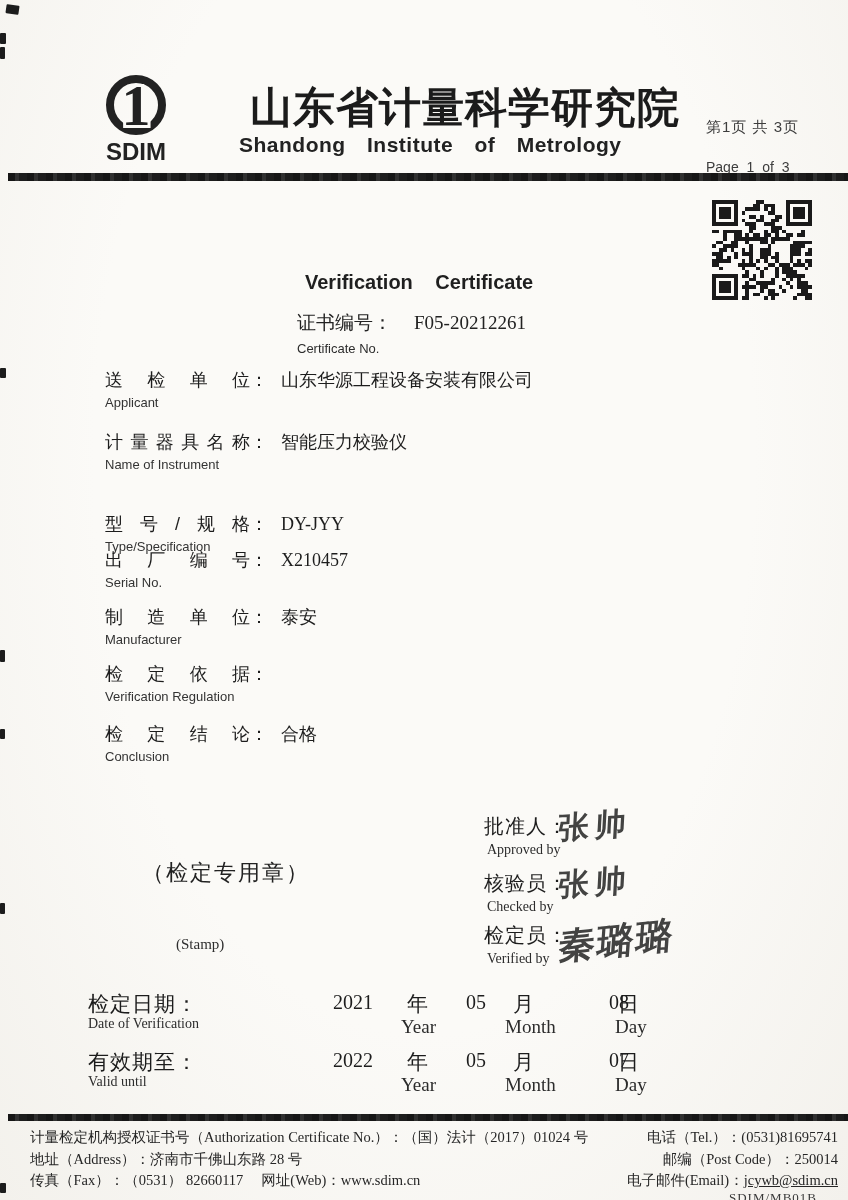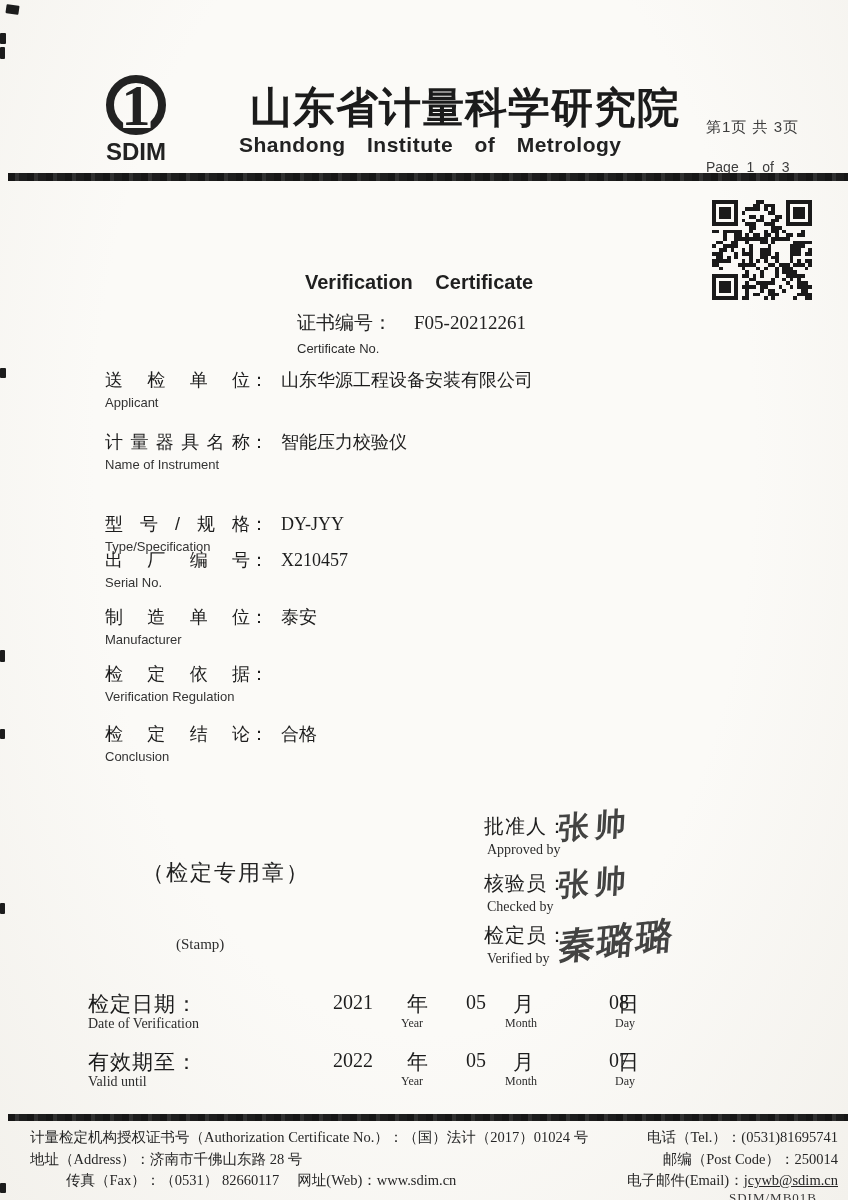--- a/index.html
+++ b/index.html
@@ -41,28 +41,28 @@
   .siglabel{font-size:20px;letter-spacing:1px;color:#1d1d1d;}
   .sigsub{margin-top:2px;margin-left:3px;font-family:"Liberation Serif","DejaVu Serif",serif;font-size:14px;color:#2c2c2c;}
   .sig{position:absolute;left:74px;top:-8px;font-family:"Liberation Serif","DejaVu Serif",serif;font-size:31px;font-weight:600;color:#2a2a2a;transform:rotate(-4deg) skewX(-7deg);letter-spacing:6px;opacity:.88;white-space:nowrap;}
   .sig-big{font-size:37px;top:-6px;transform:rotate(-6deg) skewX(-10deg);letter-spacing:2px;}
   
   .daterow{position:absolute;left:0;width:848px;height:60px;}
   .daterow .dlabel{position:absolute;left:88px;top:0;font-size:21px;letter-spacing:1px;color:#1c1c1c;}
   .daterow .dsub{position:absolute;left:88px;top:26px;font-family:"Liberation Serif","DejaVu Serif",serif;font-size:14px;color:#2c2c2c;}
   .dv{position:absolute;top:1px;font-family:"Liberation Serif","DejaVu Serif",serif;font-size:20px;color:#1d1d1d;}
   .du{position:absolute;top:0;font-size:21px;color:#1c1c1c;}
-  .dus{position:absolute;top:26px;font-family:"Liberation Serif","DejaVu Serif",serif;font-size:12px;color:#2c2c2c;}
+  .dus{position:absolute;top:26px;font-family:"Liberation Serif","DejaVu Serif",serif;font-size:19px;color:#2c2c2c;}
   .c-yv{left:333px;} .c-yu{left:407px;} .c-ys{left:401px;}
   .c-mv{left:466px;} .c-mu{left:513px;} .c-ms{left:505px;}
   .c-dv{left:609px;} .c-du{left:618px;} .c-ds{left:615px;text-align:right;}
   
   .foot{position:absolute;font-family:"Liberation Serif","DejaVu Serif",serif;font-size:14.5px;color:#262626;white-space:nowrap;}
   .fl{left:30px;} .fr{right:10px;text-align:left;}
-  .f1{top:1128px;} .f2{top:1150px;} .f3{top:1171px;margin-left:36px;}
+  .f1{top:1128px;} .f2{top:1150px;} .f3{top:1171px;}
   .email{text-decoration:underline;}
   .formcode{position:absolute;right:31px;top:1190px;font-family:"Liberation Serif","DejaVu Serif",serif;font-size:13px;letter-spacing:1px;color:#3a3a3a;}
   .webgap{margin-left:18px;}
 </style>
 </head>
 <body>
 
 <div class="page">
 
   <div class="art" style="left:6px;top:5px;width:13px;height:9px;transform:rotate(8deg);"></div>

